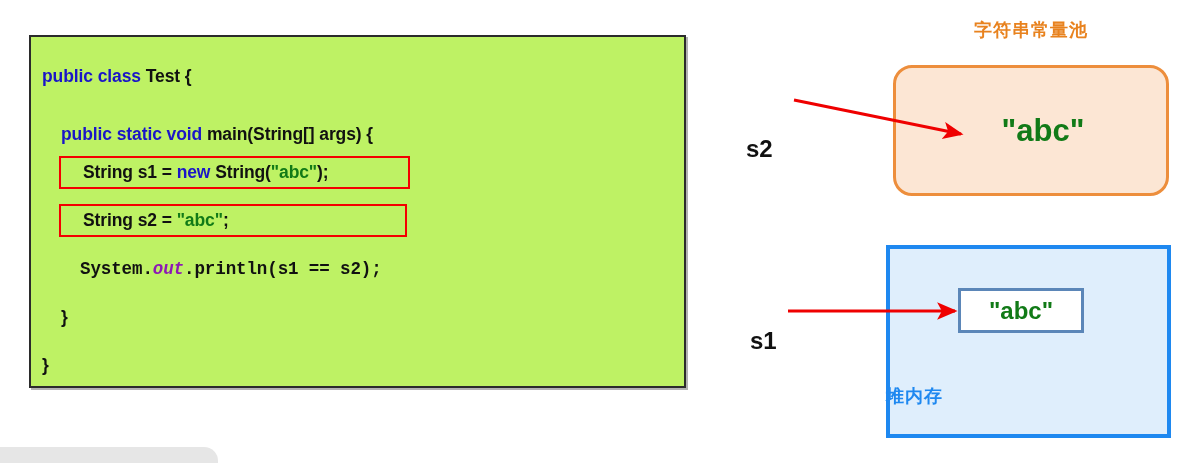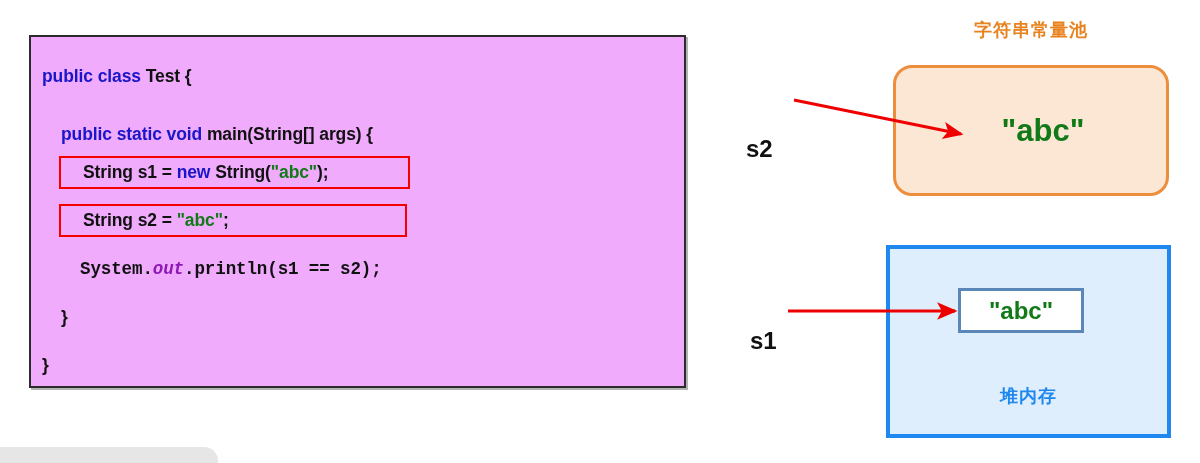--- a/index.html
+++ b/index.html
@@ -15,21 +15,21 @@
     position: relative;
   }
 
   
   #code-panel {
     position: absolute;
     left: 29px;
     top: 35px;
     width: 657px;
     height: 353px;
-    background: #f0abfc;
+    background: #bef264;
     border: 2px solid #2b2b2b;
     box-sizing: border-box;
     box-shadow: 2px 2px 0 rgba(0,0,0,0.30);
   }
   .code-line {
     position: absolute;
     white-space: nowrap;
     font-family: "Liberation Sans", sans-serif;
     font-weight: bold;
     font-size: 17.5px;
@@ -113,21 +113,20 @@
     font-size: 24px;
     font-weight: bold;
     color: #117a17;
     line-height: 1;
   }
   #heap-label {
     position: absolute;
     left: 886px;
     top: 384px;
     width: 285px;
-    text-align: center;
     font-size: 18px;
     font-weight: bold;
     color: #1e88f0;
     letter-spacing: 1px;
   }
 
   .var-label {
     position: absolute;
     font-size: 24px;
     font-weight: bold;

